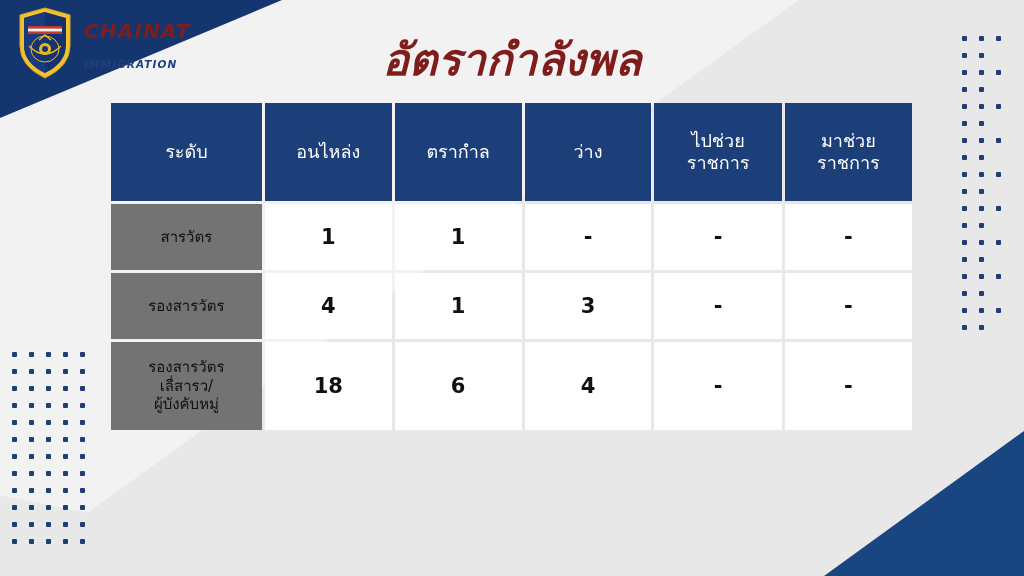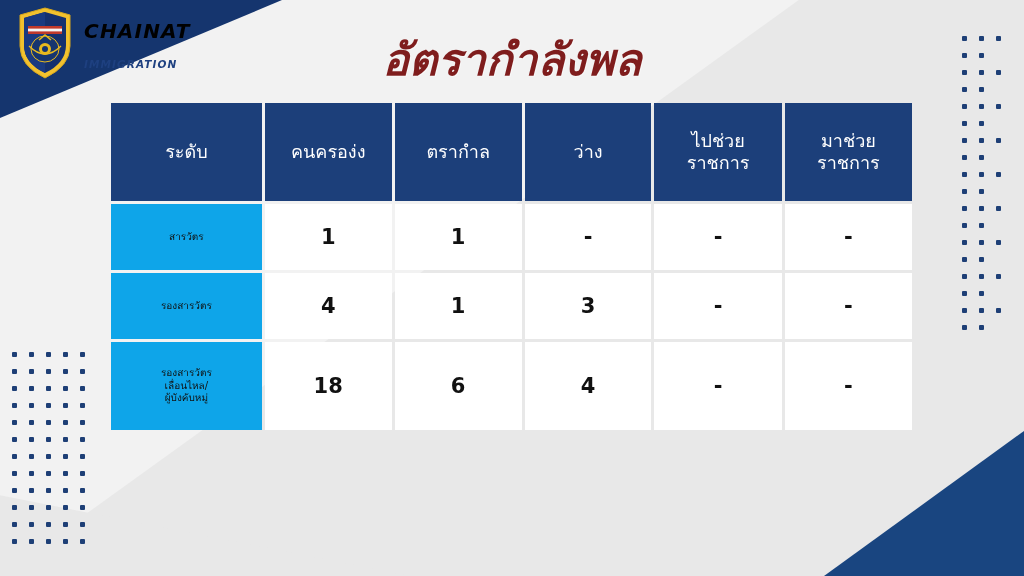--- a/index.html
+++ b/index.html
@@ -54,21 +54,21 @@
   
   .logo-block{
     position:absolute; left:16px; top:6px;
     display:flex; align-items:center; gap:10px;
   }
   .badge{ width:58px; height:74px; display:block; }
 
   .brand{ display:flex; flex-direction:column; justify-content:center; padding-top:4px;}
   .brand-name{
     font-size:20px; font-weight:bold; font-style:italic;
-    letter-spacing:1.2px; color:#000000; line-height:1.05;
+    letter-spacing:1.2px; color:#7f1d1d; line-height:1.05;
   }
   .brand-sub{
     font-size:10.5px; font-weight:bold; font-style:italic;
     letter-spacing:1.1px; color:#1e4080; margin-top:16px;
   }
 
   .page-title{
     position:absolute; left:0; top:24px; width:1024px;
     text-align:center;
     font-size:44px; font-weight:bold; font-style:italic;
@@ -94,23 +94,23 @@
     color:#ffffff;
     font-size:18px;
     font-weight:normal;
     height:98px;
     line-height:1.22;
   }
   .col-level   { width:152px; }
   .col-data    { width:128px; }
 
   .table tbody .rowlabel{
-    background:#0ea5e9;
+    background:#737373;
     color:#111111;
-    font-size:10px;
+    font-size:15px;
     line-height:1.25;
     height:66px;
   }
   .table tbody td.num{
     background:#ffffff;
     color:#111111;
     font-size:21px;
     font-weight:bold;
     height:66px;
   }
@@ -173,21 +173,21 @@
 
 <div class="page-title">อัตรากำลังพล</div>
 
 <table class="table">
   <thead>
     <tr id="thead-row">
         <th class="col-level">
           <div>ระดับ</div>
         </th>
         <th class="col-data">
-          <div>คนครอง่ง</div>
+          <div>อนไหล่ง</div>
         </th>
         <th class="col-data">
           <div>ตรากำล</div>
         </th>
         <th class="col-data">
           <div>ว่าง</div>
         </th>
         <th class="col-data">
           <div>ไปช่วย</div>
           <div>ราชการ</div>
@@ -215,21 +215,21 @@
         </td>
         <td class="num col-data">4</td>
         <td class="num col-data">1</td>
         <td class="num col-data">3</td>
         <td class="num col-data">-</td>
         <td class="num col-data">-</td>
       </tr>
       <tr class="r3">
         <td class="rowlabel col-level">
           <div>รองสารวัตร</div>
-          <div>เลื่อนไหล/</div>
+          <div>เลื่สารว/</div>
           <div>ผู้บังคับหมู่</div>
         </td>
         <td class="num col-data">18</td>
         <td class="num col-data">6</td>
         <td class="num col-data">4</td>
         <td class="num col-data">-</td>
         <td class="num col-data">-</td>
       </tr>
     </tbody>
 </table>

